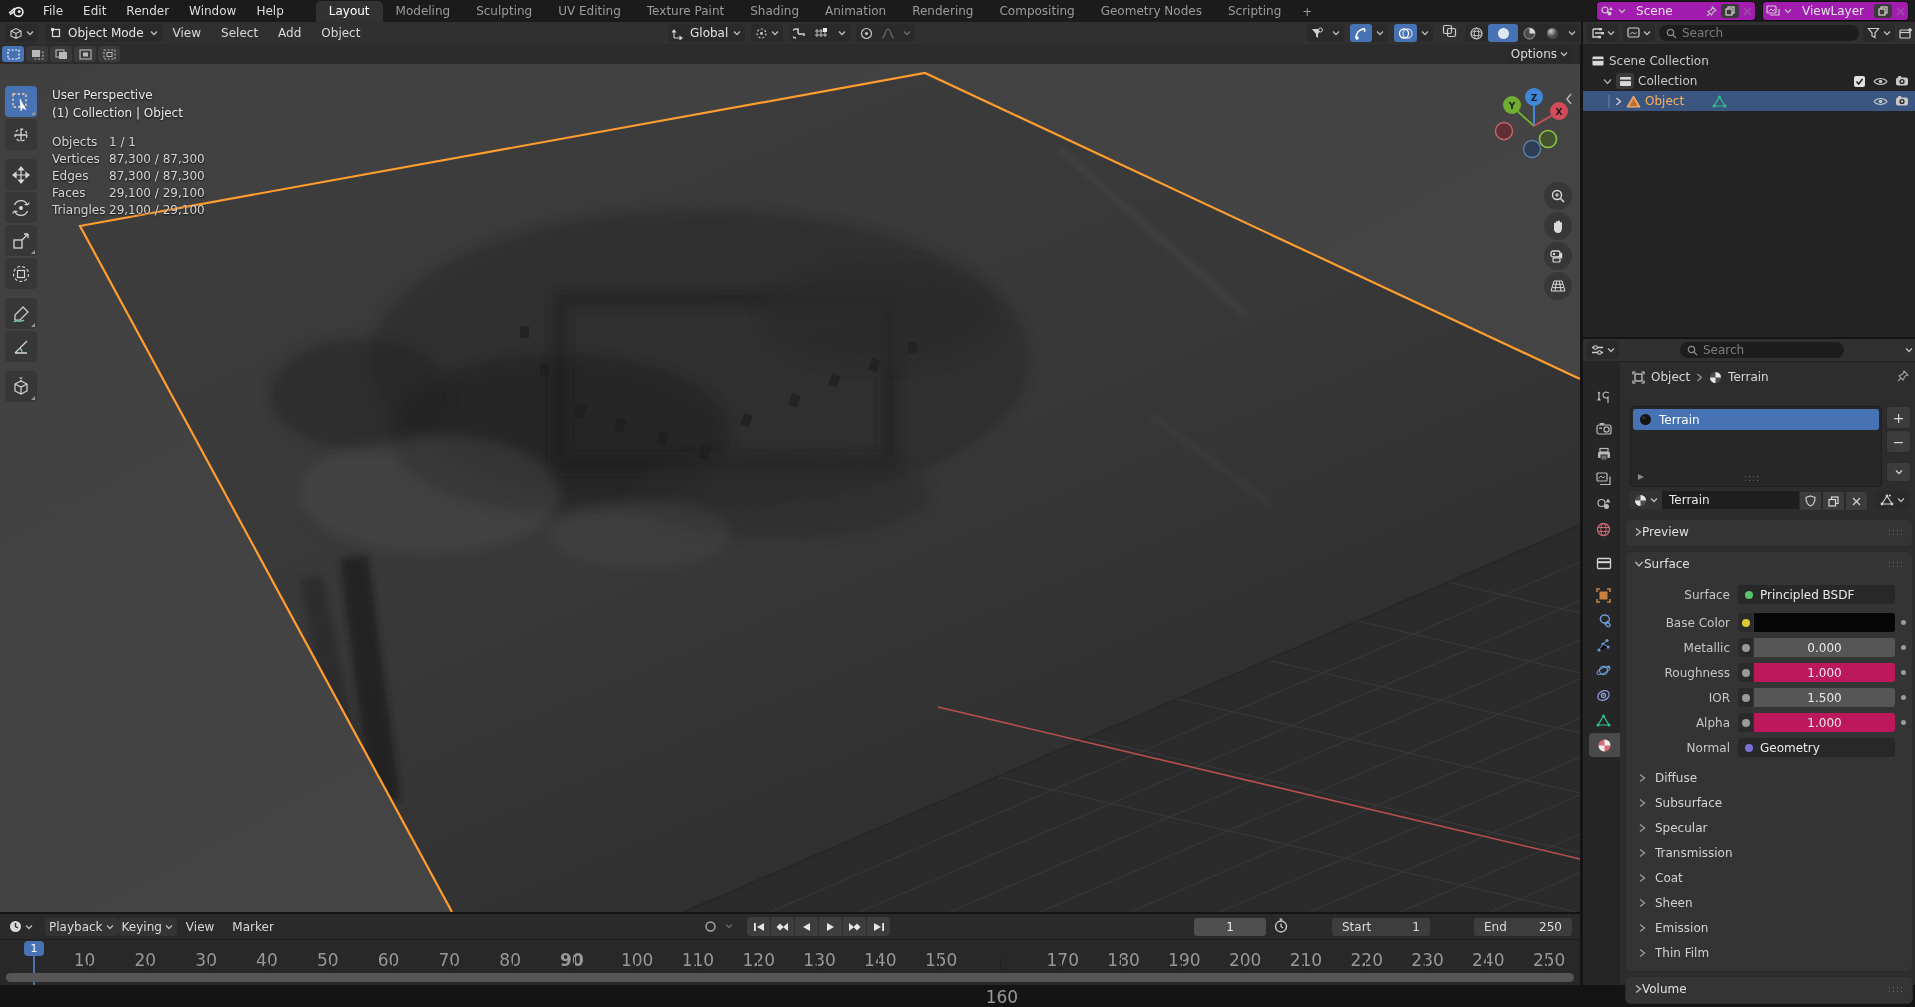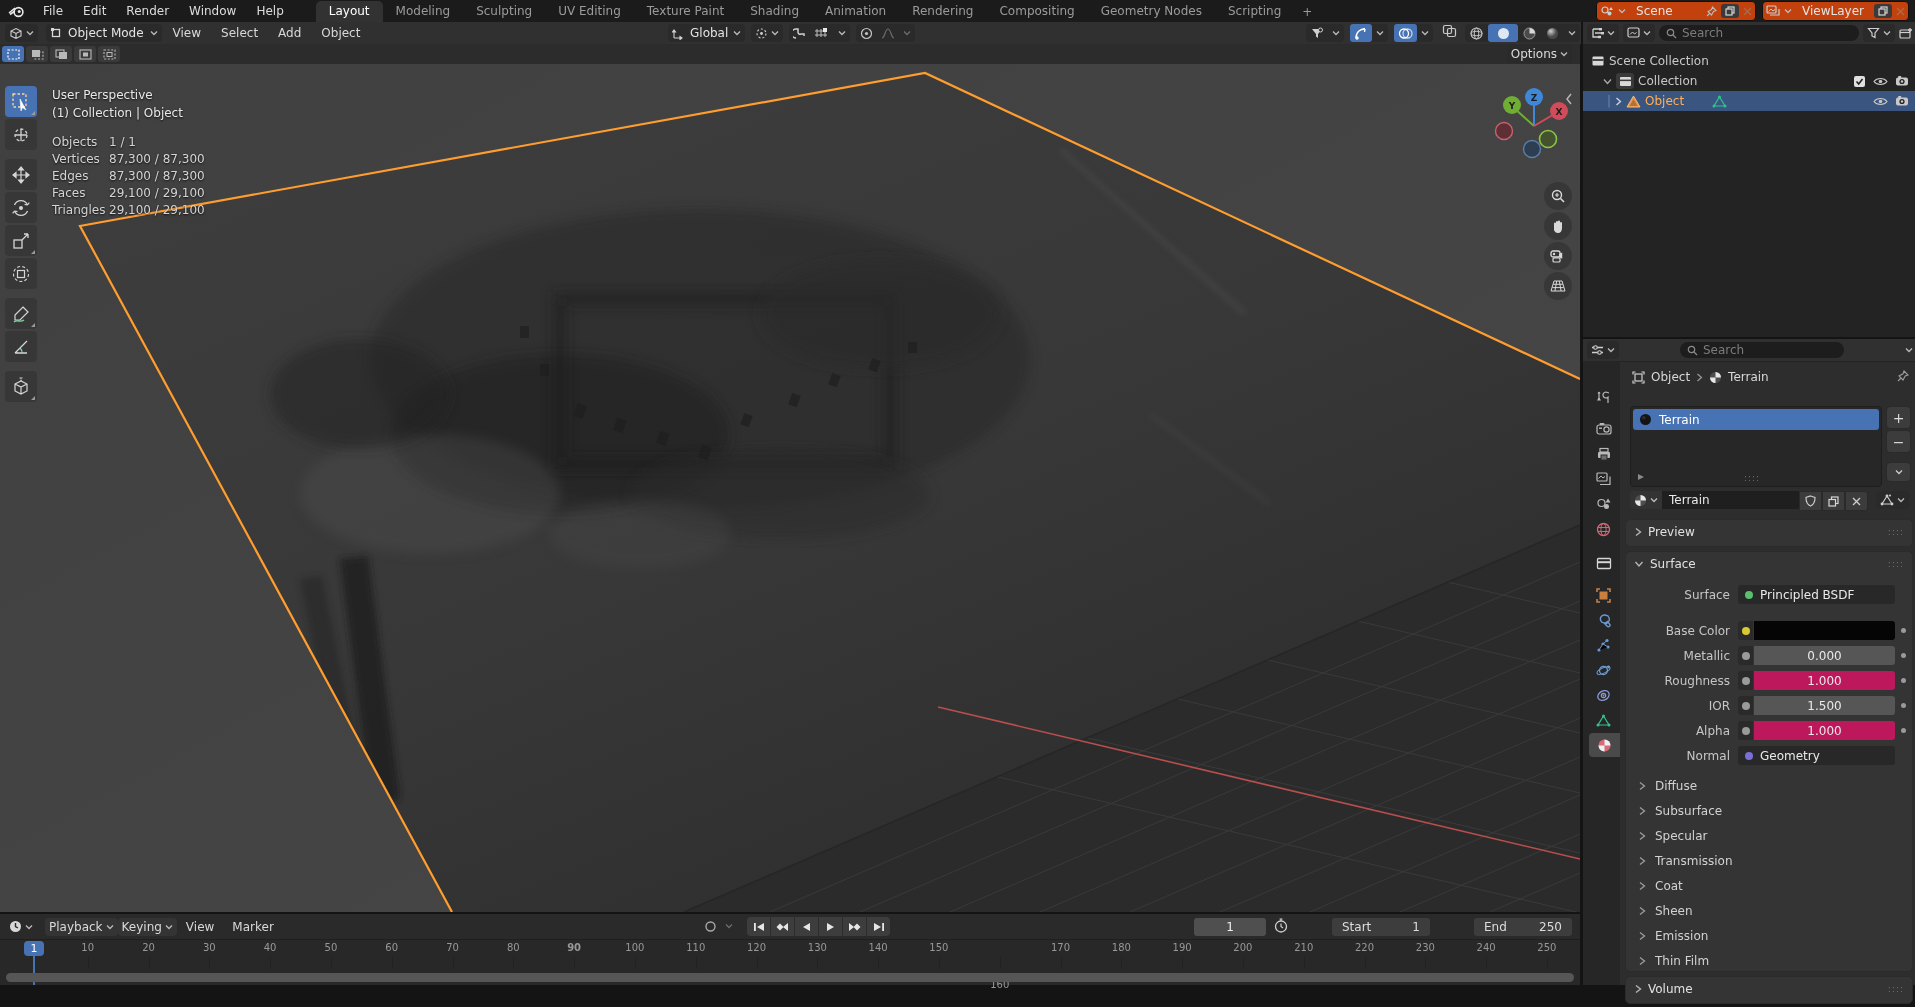--- a/index.html
+++ b/index.html
@@ -12,21 +12,21 @@
   .icon{display:inline-flex;align-items:center;justify-content:center;flex:none;}
 
   
   #topbar{left:0;top:0;width:1915px;height:22px;background:#1b1b1b;display:flex;align-items:center;}
   #topbar .menu-item{padding:0 10px;color:#dddddd;height:22px;display:flex;align-items:center;cursor:default;}
   #tabs{display:flex;align-items:flex-end;height:22px;margin-left:22px;}
   .ws-tab{padding:3px 13px 4px;color:#9b9b9b;border-radius:5px 5px 0 0;line-height:14px;}
   .ws-tab.active{background:#323232;color:#ffffff;}
   .ws-add{color:#9b9b9b;padding:3px 8px;}
   #topbar-right{margin-left:auto;display:flex;align-items:center;gap:6px;padding-right:6px;}
-  .tb-widget{display:flex;align-items:center;background:#c2410c;border:1px solid #101010;border-radius:4px;height:18px;padding:0 3px;gap:4px;}
+  .tb-widget{display:flex;align-items:center;background:#a21caf;border:1px solid #101010;border-radius:4px;height:18px;padding:0 3px;gap:4px;}
   .tb-widget .name{color:#e4e4e4;padding:0 6px;min-width:60px;}
   .mini-btn{width:18px;height:14px;border-radius:3px;background:#3a3a3a;display:flex;align-items:center;justify-content:center;}
   .dim{opacity:.45;}
 
   
   .ed-header{background:#303030;border-bottom:1px solid #232323;display:flex;align-items:center;}
   .hdr-menu{padding:0 9px;color:#d8d8d8;}
   .pill{display:flex;align-items:center;background:#2a2a2a;border-radius:4px;height:18px;padding:0 4px;gap:3px;}
   .seg{display:flex;align-items:center;background:#2a2a2a;border-radius:4px;height:18px;}
   .seg>*{padding:0 4px;}
@@ -63,42 +63,42 @@
 
   
   #properties{left:1581px;top:337px;width:334px;height:646px;background:#2d2d2d;border-left:2px solid #141414;border-top:2px solid #141414;}
   #properties .ed-header{height:22px;padding:0 4px;gap:4px;}
   #prop-tabs{position:absolute;left:0;top:22px;width:37px;bottom:0;background:#262626;}
   .ptab{position:absolute;left:4px;width:33px;height:24px;display:flex;align-items:center;justify-content:center;}
   .ptab.active{background:#4a4a4a;border-radius:4px 0 0 4px;left:6px;width:31px;}
   #prop-content{position:absolute;left:37px;top:22px;right:0;bottom:0;}
   .crumb{display:flex;align-items:center;gap:6px;color:#d8d8d8;}
   .panel{position:absolute;left:5px;right:4px;background:#343434;border-radius:5px;border:1px solid #2b2b2b;}
-  .panel-hdr{display:flex;align-items:center;height:24px;padding:0 8px;gap:6px;color:#e0e0e0;}
+  .panel-hdr{display:flex;align-items:center;height:24px;padding:0 8px;color:#e0e0e0;}
   .grips{margin-left:auto;color:#6e6e6e;letter-spacing:1px;font-size:9px;}
   .prow{display:flex;align-items:center;height:25px;padding-right:6px;}
   .prow .plabel{width:104px;text-align:right;color:#c6c6c6;padding-right:8px;flex:none;}
   .dotbtn{width:15px;height:19px;background:#2a2a2a;border-radius:3px 0 0 3px;display:flex;align-items:center;justify-content:center;margin-right:1px;flex:none;}
   .dot{width:8px;height:8px;border-radius:50%;}
   .field{height:19px;flex:1;display:flex;align-items:center;justify-content:center;color:#e9e9e9;border-radius:0 3px 3px 0;background:#565656;}
   .field.full{border-radius:3px;justify-content:flex-start;padding-left:7px;gap:7px;background:#282828;}
   .field.blue{background:#be185d;}
   .field.swatch{background:#050505;}
   .keydot{width:5px;height:5px;border-radius:50%;background:#9a9a9a;margin-left:6px;flex:none;}
   .keydot.none{background:transparent;}
   .subpanel{display:flex;align-items:center;height:25px;padding-left:12px;gap:9px;color:#d2d2d2;}
   .listbox{position:absolute;background:#272727;border:1px solid #1e1e1e;border-radius:4px;}
   .slot-row{display:flex;align-items:center;height:21px;margin:2px;border-radius:3px;padding-left:6px;gap:7px;background:#4772b3;color:#fff;}
   .sq-btn{width:23px;height:21px;background:#3c3c3c;border:1px solid #2a2a2a;border-radius:4px;color:#dcdcdc;display:flex;align-items:center;justify-content:center;font-size:14px;}
 
   
   #timeline{left:0;top:912px;width:1580px;height:71px;background:#282828;border-top:2px solid #141414;}
   #tl-header{height:25px;background:#2a2a2a;border-bottom:1px solid #1f1f1f;display:flex;align-items:center;padding:0 5px;}
   #tl-ruler{position:relative;height:45px;}
-  .tick-label{position:absolute;top:2px;width:28px;text-align:center;color:#989898;font-size:10px;}
+  .tick-label{position:absolute;top:10px;width:28px;text-align:left;color:#989898;font-size:17px;}
   .tick-line{position:absolute;top:17px;height:12px;width:1px;background:#222222;}
   #playhead{position:absolute;top:1px;left:24px;width:20px;height:15px;background:#4772b3;border-radius:4px;color:#fff;display:flex;align-items:center;justify-content:center;font-size:11px;}
   #playline{position:absolute;top:15px;left:33px;width:2px;height:30px;background:#4772b3;}
   #tl-scroll{position:absolute;left:6px;right:6px;top:33px;height:9px;background:#565656;border-radius:5px;}
   .tl-field{background:#4f4f4f;border-radius:3px;height:18px;display:flex;align-items:center;justify-content:center;color:#f0f0f0;}
   .tl-range{background:#3d3d3d;border-radius:3px;height:18px;display:flex;align-items:center;justify-content:space-between;color:#dcdcdc;padding:0 10px;margin-left:36px;}
   .transport{display:flex;background:#3d3d3d;border-radius:4px;overflow:hidden;}
   .transport>div{width:23px;height:19px;display:flex;align-items:center;justify-content:center;border-right:1px solid #2d2d2d;}
   .transport>div:last-child{border-right:none;}
 
@@ -1052,21 +1052,21 @@
       </div>
       <div style="padding:6px 0 0 0;">
         <div class="prow">
           <span class="plabel">Surface</span>
           <div class="field full">
             <span class="dot" style="background:#59c06e"></span>
             <span>Principled BSDF</span>
           </div>
           <span class="keydot none"></span>
         </div>
-        <div class="prow" style="margin-top:11px">
+        <div class="prow" style="margin-top:3px">
           <span class="plabel">Base Color</span>
           <div class="dotbtn">
               <span class="dot" style="background:#d8c832"></span>
             </div>
           <div class="field swatch"></div>
           <span class="keydot"></span>
         </div>
         <div class="prow">
           <span class="plabel">Metallic</span>
           <div class="dotbtn">

